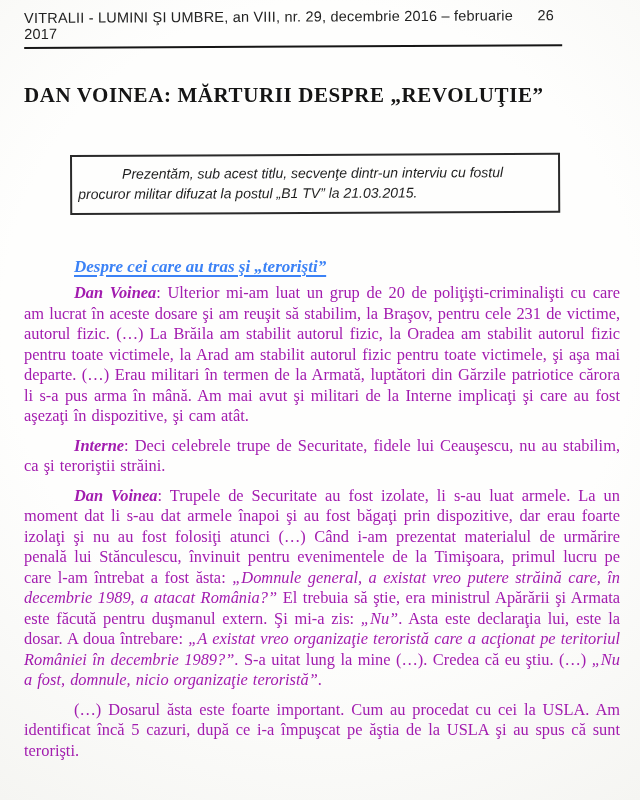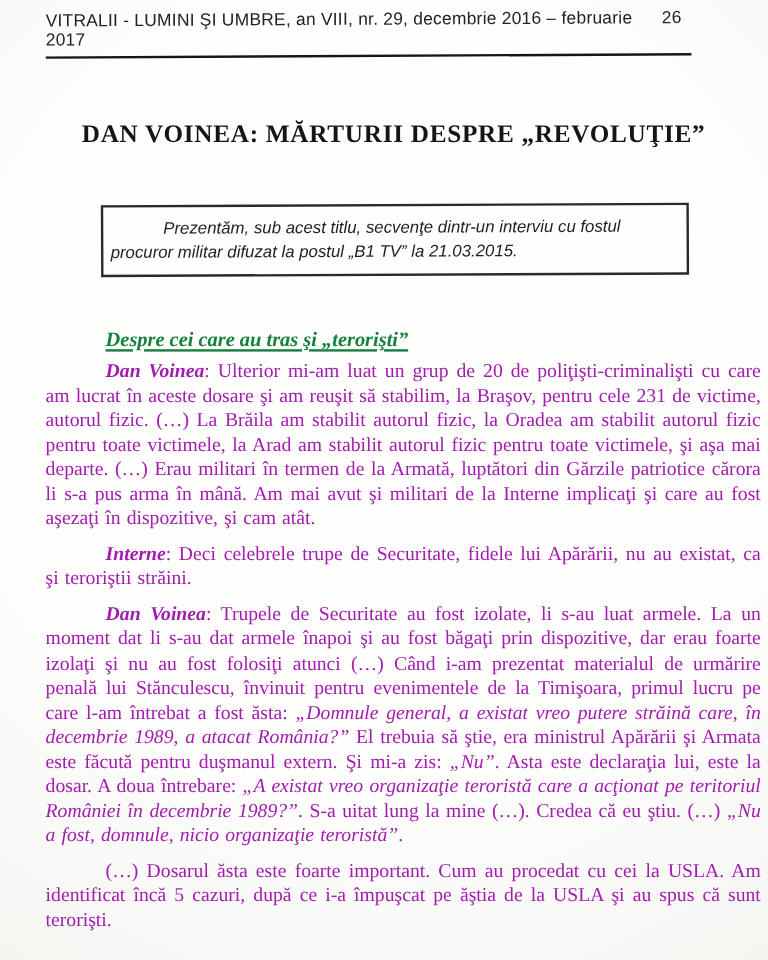--- a/index.html
+++ b/index.html
@@ -11,21 +11,21 @@
     height: 800px;
     overflow: hidden;
     background: radial-gradient(circle at 50% 40%, #fefefd 55%, #f5f5f2 100%);
     color: #1b1b1b;
     font-family: "Liberation Serif", serif;
     position: relative;
   }
   .page {
     position: absolute;
     inset: 0;
-    padding: 10px 22px 0 38px;
+    padding: 10px 22px 0 24px;
     box-sizing: border-box;
   }
   
   .running-head {
     width: 538px;
     display: flex;
     align-items: baseline;
     border-bottom: 2.5px solid #161616;
     padding-bottom: 5px;
     font-family: "Liberation Sans", sans-serif;
@@ -34,22 +34,22 @@
     color: #222;
     transform: rotate(-0.3deg);
     transform-origin: left top;
   }
   .running-head .page-num {
     margin-left: auto;
     margin-right: 8px;
   }
   
   .article-title {
-    margin-top: 50px;
-    text-align: center;
+    margin-top: 34px;
+    text-align: left;
     font-weight: bold;
     font-size: 21px;
     letter-spacing: 0.6px;
     color: #151515;
     white-space: nowrap;
   }
   
   .intro-box {
     margin-top: 47px;
     margin-left: 46px;
@@ -66,21 +66,21 @@
     transform: rotate(-0.25deg);
     transform-origin: left top;
   }
   
   .section-heading {
     margin-top: 42px;
     margin-left: 50px;
     font-weight: bold;
     font-style: italic;
     font-size: 17px;
-    color: #15803d;
+    color: #3b82f6;
     text-decoration: underline;
     text-decoration-thickness: 1.5px;
     text-underline-offset: 3px;
   }
   
   .article-body {
     margin-top: 6px;
     width: 596px;
   }
   .para {
@@ -115,18 +115,18 @@
   </div>
 
   <div class="article-title">DAN VOINEA: MĂRTURII DESPRE „REVOLUŢIE”</div>
 
   <div class="intro-box">Prezentăm, sub acest titlu, secvenţe dintr-un interviu cu fostul procuror militar difuzat la postul „B1 TV” la 21.03.2015.</div>
 
   <div class="section-heading">Despre cei care au tras şi „terorişti”</div>
 
   <div class="article-body">
       <p class="para"><span class="bold-italic">Dan Voinea</span><span class="normal">: Ulterior mi-am luat un grup de 20 de poliţişti-criminalişti cu care am lucrat în aceste dosare şi am reuşit să stabilim, la Braşov, pentru cele 231 de victime, autorul fizic. (…) La Brăila am stabilit autorul fizic, la Oradea am stabilit autorul fizic pentru toate victimele, la Arad am stabilit autorul fizic pentru toate victimele, şi aşa mai departe. (…) Erau militari în termen de la Armată, luptători din Gărzile patriotice cărora li s-a pus arma în mână. Am mai avut şi militari de la Interne implicaţi şi care au fost aşezaţi în dispozitive, şi cam atât.</span></p>
-      <p class="para"><span class="bold-italic">Interne</span><span class="normal">: Deci celebrele trupe de Securitate, fidele lui Apărării, nu au existat, ca şi teroriştii străini.</span></p>
+      <p class="para"><span class="bold-italic">Interne</span><span class="normal">: Deci celebrele trupe de Securitate, fidele lui Ceauşescu, nu au stabilim, ca şi teroriştii străini.</span></p>
       <p class="para"><span class="bold-italic">Dan Voinea</span><span class="normal">: Trupele de Securitate au fost izolate, li s-au luat armele. La un moment dat li s-au dat armele înapoi şi au fost băgaţi prin dispozitive, dar erau foarte izolaţi şi nu au fost folosiţi atunci (…) Când i-am prezentat materialul de urmărire penală lui Stănculescu, învinuit pentru evenimentele de la Timişoara, primul lucru pe care l-am întrebat a fost ăsta: </span><span class="italic">„Domnule general, a existat vreo putere străină care, în decembrie 1989, a atacat România?”</span><span class="normal"> El trebuia să ştie, era ministrul Apărării şi Armata este făcută pentru duşmanul extern. Şi mi-a zis: </span><span class="italic">„Nu”</span><span class="normal">. Asta este declaraţia lui, este la dosar. A doua întrebare: </span><span class="italic">„A existat vreo organizaţie teroristă care a acţionat pe teritoriul României în decembrie 1989?”</span><span class="normal">. S-a uitat lung la mine (…). Credea că eu ştiu. (…) </span><span class="italic">„Nu a fost, domnule, nicio organizaţie teroristă”</span><span class="normal">.</span></p>
       <p class="para"><span class="normal">(…) Dosarul ăsta este foarte important. Cum au procedat cu cei la USLA. Am identificat încă 5 cazuri, după ce i-a împuşcat pe ăştia de la USLA şi au spus că sunt terorişti.</span></p>
     </div>
 
 </div>
 
 </body></html>

